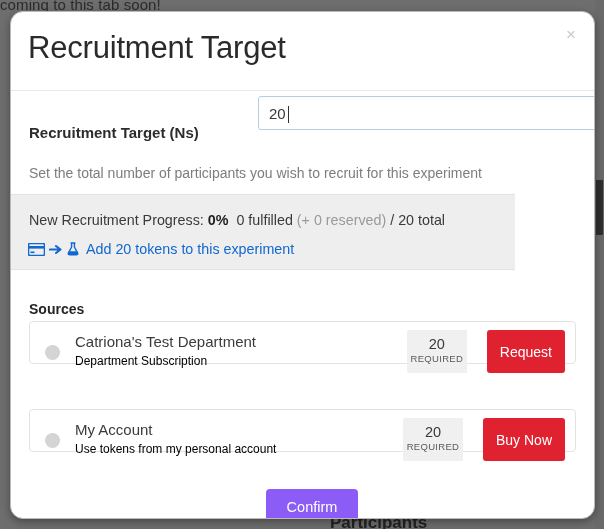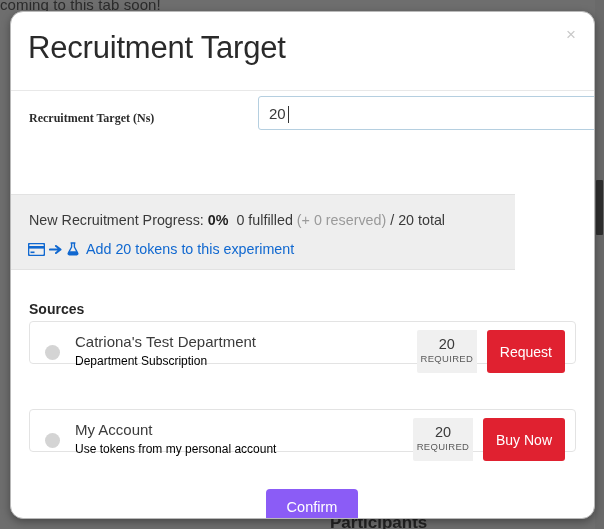--- a/index.html
+++ b/index.html
@@ -92,25 +92,24 @@
     font-family: "Liberation Sans", sans-serif;
   }
 
   
   .target-row {
     position: relative;
     height: 52px;
   }
   .target-label {
     position: absolute;
-    left: 18px; top: 20px;
-    font-size: 12px;
+    left: 18px; top: 33px;
+    font-size: 15px;
     font-weight: bold;
     color: #2c2c2c;
-    font-family: Liberation Serif, serif;
   }
   .target-input-wrap {
     position: absolute;
     left: 247px; top: 5px;
     width: 340px;
   }
   .target-input {
     width: 340px;
     height: 34px;
     padding: 4px 10px;
@@ -235,21 +234,21 @@
     color: #3a3a3a;
     line-height: 1.05;
   }
   .req-label {
     font-size: 9.5px;
     color: #5a5a5a;
     letter-spacing: .3px;
     line-height: 1.4;
   }
   .action-btn {
-    margin-left: 10px;
+    margin-left: 20px;
     padding: 0 13px;
     min-width: 73px;
     background: #e02130;
     color: #fff;
     border: none;
     border-radius: 3px;
     font-size: 14px;
     cursor: pointer;
     font-family: "Liberation Sans", sans-serif;
     white-space: nowrap;
@@ -289,20 +288,21 @@
   </div>
 
   <div class="target-row">
     <div class="target-label">Recruitment Target (Ns)</div>
     <div class="target-input-wrap">
       <input class="target-input" type="text" value="20" style="">
       <div class="caret"></div>
     </div>
   </div>
 
+  <div class="target-help">Set the total number of participants you wish to recruit for this experiment</div>
 
   <div class="progress-panel">
     <div class="progress-line">
       <span>New Recruitment Progress:</span>
       <b>0%</b>
       &nbsp;<span>0 fulfilled</span>
       <span class="muted">(+ 0 reserved)</span>
       <span>/ 20 total</span>
     </div>
 

